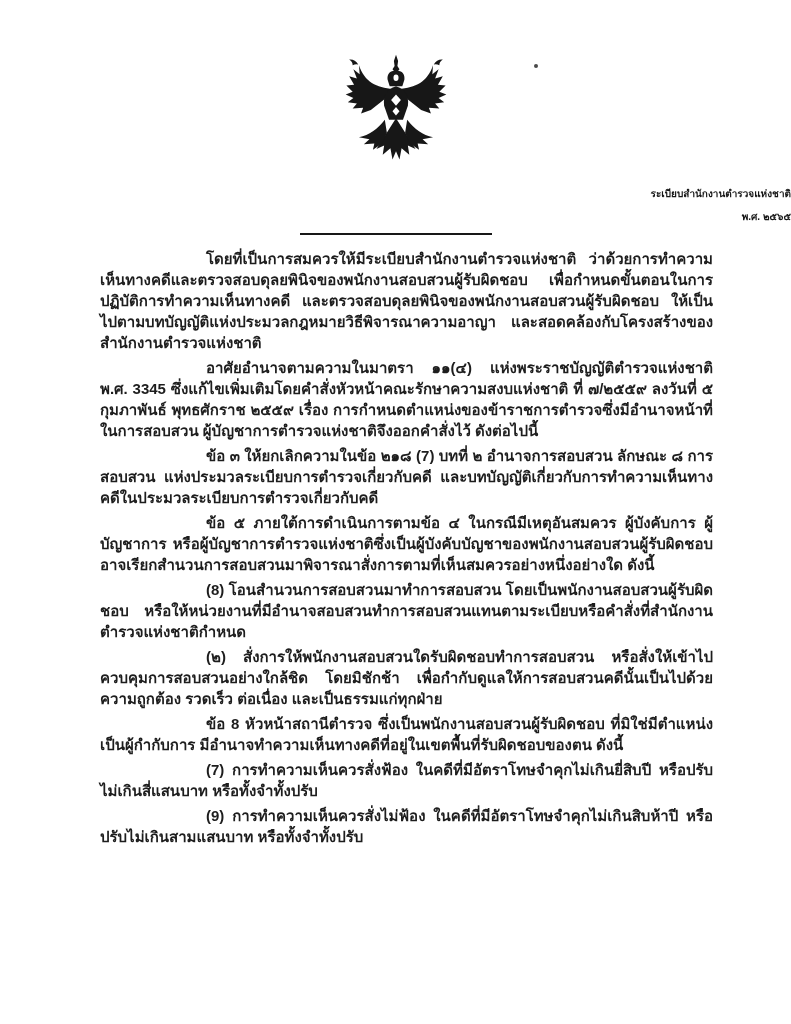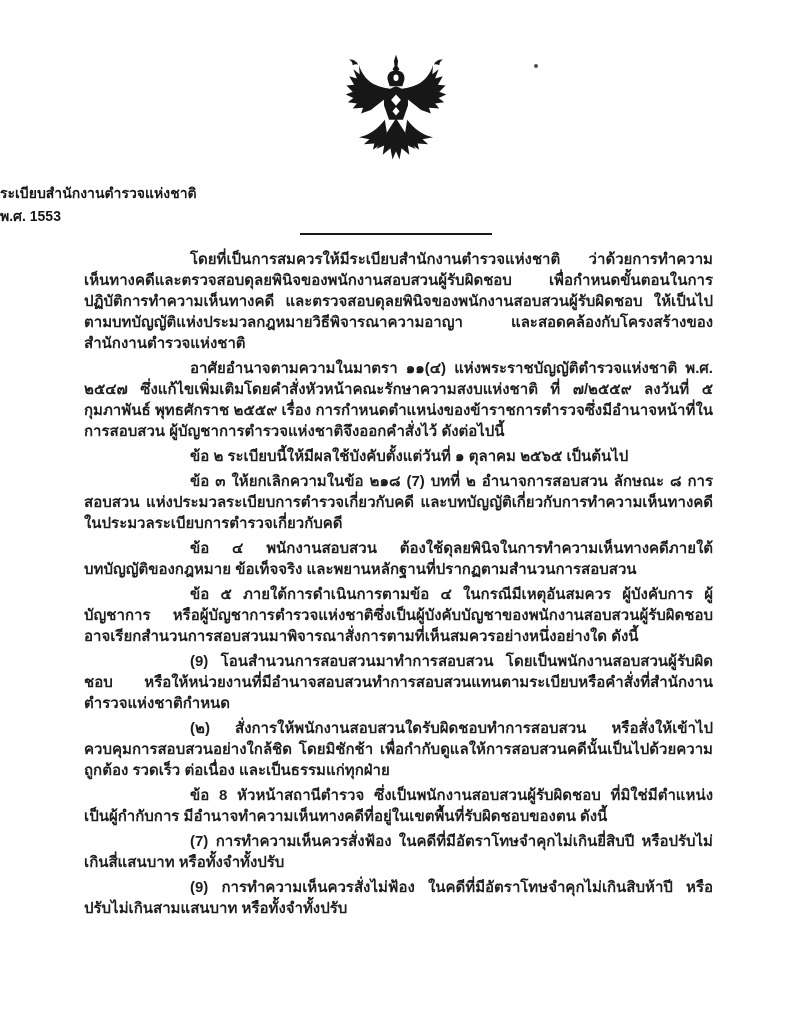--- a/index.html
+++ b/index.html
@@ -21,43 +21,44 @@
     border-radius: 50%;
     background: #4a4a4a;
   }
   .emblem {
     display: block;
     width: 140px; height: 116px;
     margin: 54px auto 0 auto;
   }
   .title-block {
     margin-top: 12px;
-    text-align: left;
+    text-align: right;
     font-weight: bold;
-    font-size: 14px;
+    font-size: 10px;
     line-height: 23px;
     color: #161616;
   }
   .divider {
     width: 192px;
     height: 0;
     border-top: 2.5px solid #181818;
     margin: 5px auto 0 auto;
   }
   .body-text {
     margin: 13px 78px 0 84px;
     font-size: 15px;
     line-height: 21px;
     font-weight: bold;
     text-align: justify;
     color: #1d1d1d;
   }
   .body-text .para {
     text-indent: 106px;
     margin-top: 4px;
+    margin-left: 16px;
   }
 </style>
 </head>
 <body>
 
 <div class="page">
 
   <div class="artifact-dot"></div>
 
   <div class="emblem">
@@ -77,31 +78,29 @@
       <g fill="#ffffff">
         <ellipse cx="100" cy="34" rx="3.6" ry="4.6"></ellipse>
         <path d="M100 58 l7 8 -7 8 -7 -8 z"></path>
         <path d="M100 76 l5 6 -5 6 -5 -6 z"></path>
       </g>
     </svg>
   </div>
 
   <div class="title-block">
     <div class="title-line">ระเบียบสำนักงานตำรวจแห่งชาติ</div>
-    <div class="title-line">พ.ศ. 1553</div>
+    <div class="title-line">พ.ศ. ๒๕๖๕</div>
     <div class="divider"></div>
   </div>
 
   <div class="body-text">
       <p class="para">โดยที่เป็นการสมควรให้มีระเบียบสำนักงานตำรวจแห่งชาติ ว่าด้วยการทำความเห็นทางคดีและตรวจสอบดุลยพินิจของพนักงานสอบสวนผู้รับผิดชอบ เพื่อกำหนดขั้นตอนในการปฏิบัติการทำความเห็นทางคดี และตรวจสอบดุลยพินิจของพนักงานสอบสวนผู้รับผิดชอบ ให้เป็นไปตามบทบัญญัติแห่งประมวลกฎหมายวิธีพิจารณาความอาญา และสอดคล้องกับโครงสร้างของสำนักงานตำรวจแห่งชาติ</p>
-      <p class="para">อาศัยอำนาจตามความในมาตรา ๑๑(๔) แห่งพระราชบัญญัติตำรวจแห่งชาติ พ.ศ. ๒๕๔๗ ซึ่งแก้ไขเพิ่มเติมโดยคำสั่งหัวหน้าคณะรักษาความสงบแห่งชาติ ที่ ๗/๒๕๕๙ ลงวันที่ ๕ กุมภาพันธ์ พุทธศักราช ๒๕๕๙ เรื่อง การกำหนดตำแหน่งของข้าราชการตำรวจซึ่งมีอำนาจหน้าที่ในการสอบสวน ผู้บัญชาการตำรวจแห่งชาติจึงออกคำสั่งไว้ ดังต่อไปนี้</p>
-      <p class="para">ข้อ ๒ ระเบียบนี้ให้มีผลใช้บังคับตั้งแต่วันที่ ๑ ตุลาคม ๒๕๖๕ เป็นต้นไป</p>
+      <p class="para">อาศัยอำนาจตามความในมาตรา ๑๑(๔) แห่งพระราชบัญญัติตำรวจแห่งชาติ พ.ศ. 3345 ซึ่งแก้ไขเพิ่มเติมโดยคำสั่งหัวหน้าคณะรักษาความสงบแห่งชาติ ที่ ๗/๒๕๕๙ ลงวันที่ ๕ กุมภาพันธ์ พุทธศักราช ๒๕๕๙ เรื่อง การกำหนดตำแหน่งของข้าราชการตำรวจซึ่งมีอำนาจหน้าที่ในการสอบสวน ผู้บัญชาการตำรวจแห่งชาติจึงออกคำสั่งไว้ ดังต่อไปนี้</p>
       <p class="para">ข้อ ๓ ให้ยกเลิกความในข้อ ๒๑๘ (7) บทที่ ๒ อำนาจการสอบสวน ลักษณะ ๘ การสอบสวน แห่งประมวลระเบียบการตำรวจเกี่ยวกับคดี และบทบัญญัติเกี่ยวกับการทำความเห็นทางคดีในประมวลระเบียบการตำรวจเกี่ยวกับคดี</p>
-      <p class="para">ข้อ ๔ พนักงานสอบสวน ต้องใช้ดุลยพินิจในการทำความเห็นทางคดีภายใต้บทบัญญัติของกฎหมาย ข้อเท็จจริง และพยานหลักฐานที่ปรากฏตามสำนวนการสอบสวน</p>
       <p class="para">ข้อ ๕ ภายใต้การดำเนินการตามข้อ ๔ ในกรณีมีเหตุอันสมควร ผู้บังคับการ ผู้บัญชาการ หรือผู้บัญชาการตำรวจแห่งชาติซึ่งเป็นผู้บังคับบัญชาของพนักงานสอบสวนผู้รับผิดชอบ อาจเรียกสำนวนการสอบสวนมาพิจารณาสั่งการตามที่เห็นสมควรอย่างหนึ่งอย่างใด ดังนี้</p>
-      <p class="para">(9) โอนสำนวนการสอบสวนมาทำการสอบสวน โดยเป็นพนักงานสอบสวนผู้รับผิดชอบ หรือให้หน่วยงานที่มีอำนาจสอบสวนทำการสอบสวนแทนตามระเบียบหรือคำสั่งที่สำนักงานตำรวจแห่งชาติกำหนด</p>
+      <p class="para">(8) โอนสำนวนการสอบสวนมาทำการสอบสวน โดยเป็นพนักงานสอบสวนผู้รับผิดชอบ หรือให้หน่วยงานที่มีอำนาจสอบสวนทำการสอบสวนแทนตามระเบียบหรือคำสั่งที่สำนักงานตำรวจแห่งชาติกำหนด</p>
       <p class="para">(๒) สั่งการให้พนักงานสอบสวนใดรับผิดชอบทำการสอบสวน หรือสั่งให้เข้าไปควบคุมการสอบสวนอย่างใกล้ชิด โดยมิชักช้า เพื่อกำกับดูแลให้การสอบสวนคดีนั้นเป็นไปด้วยความถูกต้อง รวดเร็ว ต่อเนื่อง และเป็นธรรมแก่ทุกฝ่าย</p>
       <p class="para">ข้อ 8 หัวหน้าสถานีตำรวจ ซึ่งเป็นพนักงานสอบสวนผู้รับผิดชอบ ที่มิใช่มีตำแหน่งเป็นผู้กำกับการ มีอำนาจทำความเห็นทางคดีที่อยู่ในเขตพื้นที่รับผิดชอบของตน ดังนี้</p>
       <p class="para">(7) การทำความเห็นควรสั่งฟ้อง ในคดีที่มีอัตราโทษจำคุกไม่เกินยี่สิบปี หรือปรับไม่เกินสี่แสนบาท หรือทั้งจำทั้งปรับ</p>
       <p class="para">(9) การทำความเห็นควรสั่งไม่ฟ้อง ในคดีที่มีอัตราโทษจำคุกไม่เกินสิบห้าปี หรือปรับไม่เกินสามแสนบาท หรือทั้งจำทั้งปรับ</p>
     </div>
 
 </div>
 
 </body></html>

